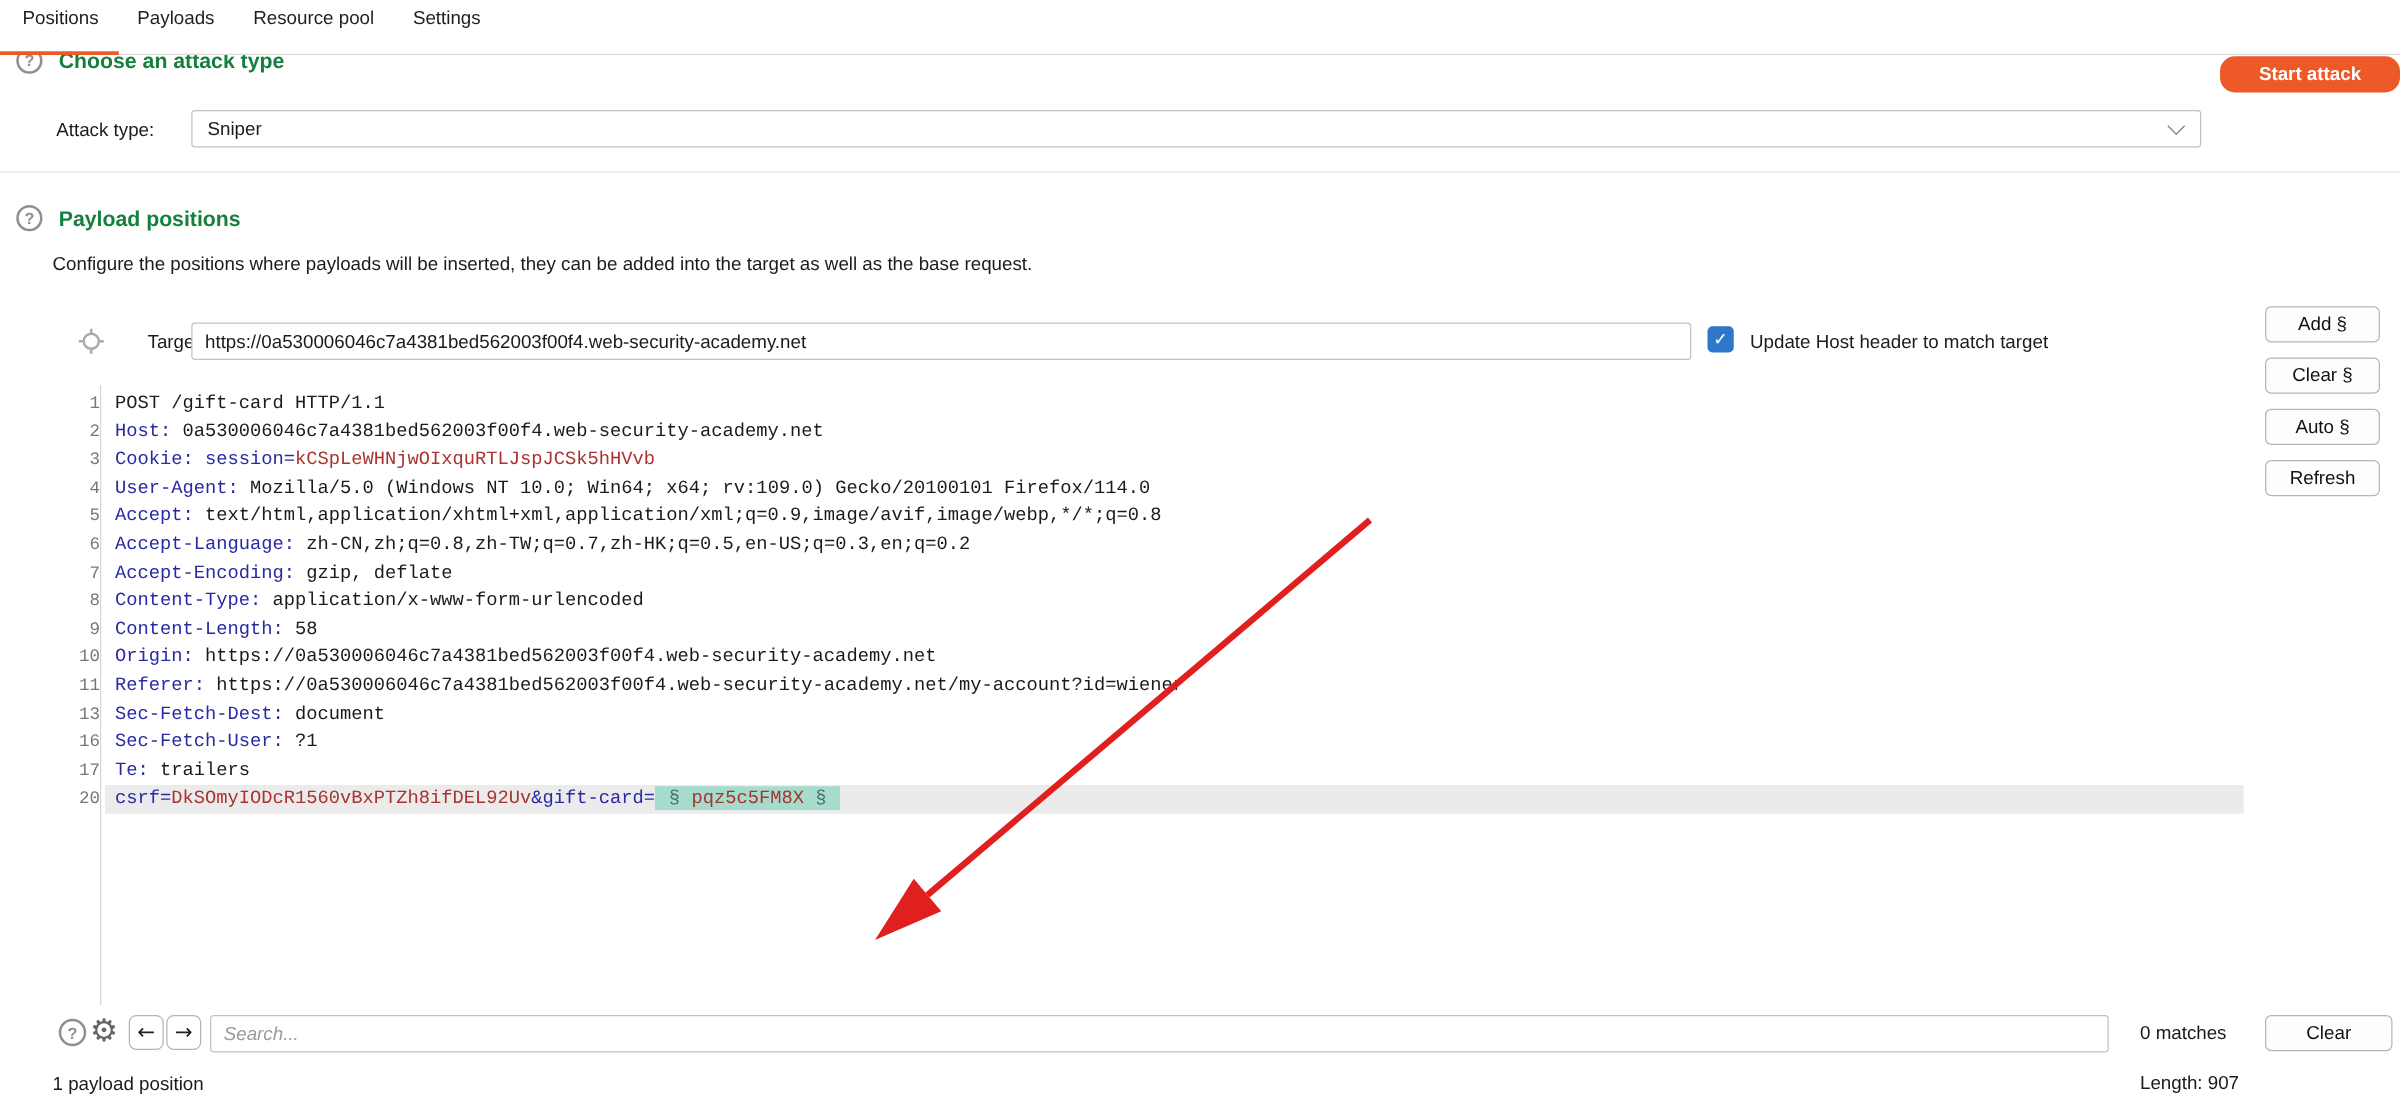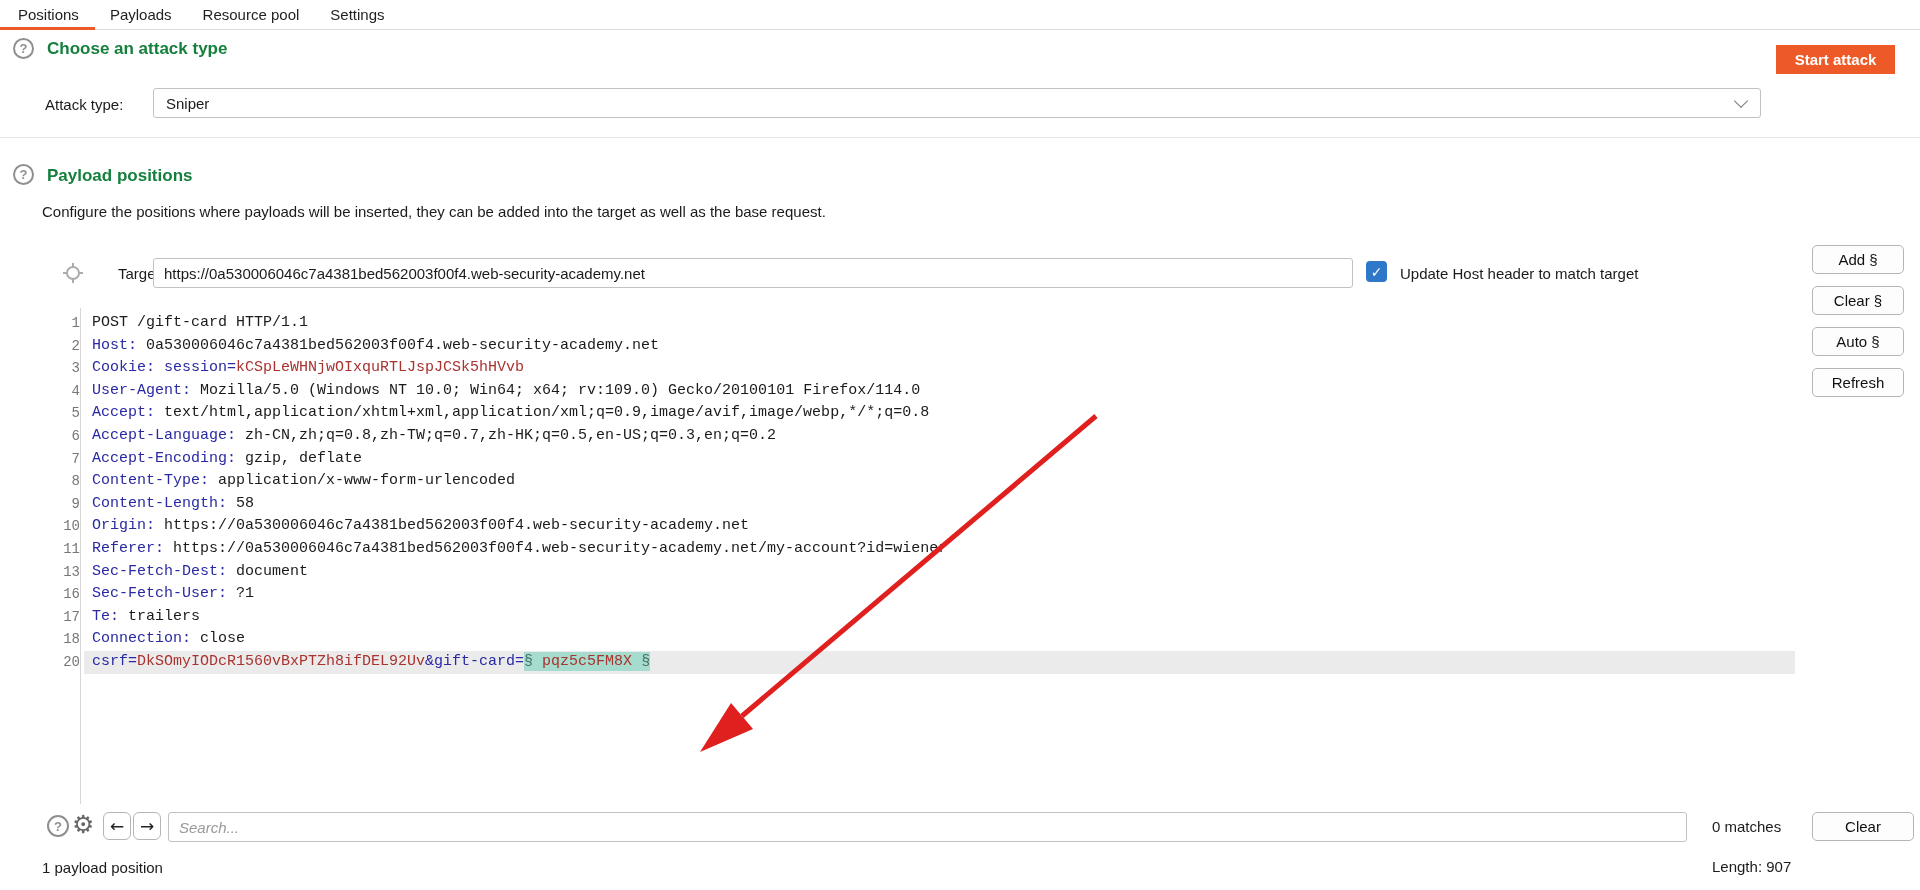--- a/index.html
+++ b/index.html
@@ -12,33 +12,33 @@
     --checkbox_blue:#2e77c9;
     --arrow_red:#e01f1f;
   }
   html,body{margin:0;padding:0;}
   body{
     width:1920px;height:890px;position:relative;overflow:hidden;
     background:#ffffff;color:#1b1b1b;
     font-family:"Liberation Sans",sans-serif;
   }
   
-  .tabbar{position:absolute;top:0;left:0;right:0;height:30px;border-bottom:1px solid #dcdcdc;
+  .tabbar{position:absolute;top:0;left:0;right:0;height:44px;border-bottom:1px solid #dcdcdc;
     display:flex;gap:31px;padding-left:18px;box-sizing:border-box;background:#fff;z-index:2}
   .tab{font-size:15px;line-height:29px;color:#1f1f1f;position:relative;cursor:default;white-space:nowrap}
   .tab.active::after{content:"";position:absolute;left:-18px;right:-16px;bottom:-1px;height:3px;background:var(--accent_orange)}
   
   .help-circle{position:absolute;width:21px;height:21px;border:2px solid #8f8f8f;border-radius:50%;
     color:#8f8f8f;font-size:13px;font-weight:bold;display:flex;align-items:center;justify-content:center;box-sizing:border-box}
   .sec-title{position:absolute;font-size:17px;font-weight:700;color:#15803d}
   .label{position:absolute;font-size:15px;color:#1b1b1b;white-space:nowrap}
   .divider{position:absolute;left:0;right:0;top:137px;height:1px;background:#e4e4e4}
   
-  #start-attack{position:absolute;left:1776px;top:45px;width:119px;height:29px;background:var(--accent_orange);
-    color:#fff;font-weight:700;font-size:15px;border:none;border-radius:0;font-family:inherit;cursor:pointer}
+  #start-attack{position:absolute;left:1776px;top:45px;width:144px;height:29px;background:var(--accent_orange);
+    color:#fff;font-weight:700;font-size:15px;border:none;border-radius:12px;font-family:inherit;cursor:pointer}
   .selectbox{position:absolute;left:153px;top:88px;width:1608px;height:30px;border:1px solid #c2c2c2;border-radius:3px;
     box-sizing:border-box;display:flex;align-items:center;padding:0 14px 0 12px;font-size:15px;background:#fff;cursor:default}
   .selectbox .val{flex:1}
   .chev{width:9px;height:9px;border-right:1.8px solid #7a7a7a;border-bottom:1.8px solid #7a7a7a;
     transform:rotate(45deg);margin-top:-4px}
   
   .txt-input{position:absolute;border:1px solid #c2c2c2;border-radius:3px;box-sizing:border-box;
     padding:0 10px;font-size:15px;font-family:"Liberation Sans",sans-serif;color:#1b1b1b;background:#fff;outline:none}
   #target-input{left:153px;top:258px;width:1200px;height:30px}
   .checkbox{position:absolute;left:1366px;top:261px;width:21px;height:21px;background:var(--checkbox_blue);
@@ -51,21 +51,21 @@
   #request-editor{position:absolute;left:60px;top:312px;width:1735px;cursor:text}
   .line{display:flex;height:22.6px;font-family:"Liberation Mono","DejaVu Sans Mono",monospace;
     font-size:15px;line-height:22.6px;white-space:pre}
   .num{flex:0 0 20px;text-align:right;color:#777;padding-right:4px;font-size:14px}
   .code{flex:1;padding-left:8px}
   .line.sel .code{background:var(--selected_line_gray)}
   .sk{color:var(--header_key_blue)}
   .sv{color:#1b1b1b}
   .sr{color:var(--value_red)}
   .ss{color:var(--section_symbol_teal)}
-  .hl{background:var(--payload_highlight_teal);padding:1px 0}
+  .hl{background:var(--payload_highlight_teal);padding:1px 11px}
   .gutter-sep{position:absolute;left:80px;top:308px;width:1px;height:496px;background:#d6d6d6}
   
   .icon-plain{position:absolute;color:#666;font-family:"DejaVu Sans",sans-serif}
   .nav-btn{position:absolute;width:28px;height:28px;border:1px solid #b5b5b5;border-radius:6px;background:#fff;
     display:flex;align-items:center;justify-content:center;font-size:17px;color:#222;cursor:pointer;
     font-family:"DejaVu Sans",sans-serif;box-sizing:border-box}
   #search-input{left:168px;top:812px;width:1519px;height:30px}
   #search-input::placeholder{color:#9a9a9a;font-style:italic}
   
   .status{position:absolute;font-size:15px;color:#1b1b1b}
@@ -125,21 +125,20 @@
     <div class="line"><span class="num">5</span><span class="code"><span class="sk">Accept:</span><span class="sv"> text/html,application/xhtml+xml,application/xml;q=0.9,image/avif,image/webp,*/*;q=0.8</span></span></div>
     <div class="line"><span class="num">6</span><span class="code"><span class="sk">Accept-Language:</span><span class="sv"> zh-CN,zh;q=0.8,zh-TW;q=0.7,zh-HK;q=0.5,en-US;q=0.3,en;q=0.2</span></span></div>
     <div class="line"><span class="num">7</span><span class="code"><span class="sk">Accept-Encoding:</span><span class="sv"> gzip, deflate</span></span></div>
     <div class="line"><span class="num">8</span><span class="code"><span class="sk">Content-Type:</span><span class="sv"> application/x-www-form-urlencoded</span></span></div>
     <div class="line"><span class="num">9</span><span class="code"><span class="sk">Content-Length:</span><span class="sv"> 58</span></span></div>
     <div class="line"><span class="num">10</span><span class="code"><span class="sk">Origin:</span><span class="sv"> https://0a530006046c7a4381bed562003f00f4.web-security-academy.net</span></span></div>
     <div class="line"><span class="num">11</span><span class="code"><span class="sk">Referer:</span><span class="sv"> https://0a530006046c7a4381bed562003f00f4.web-security-academy.net/my-account?id=wiener</span></span></div>
     <div class="line"><span class="num">13</span><span class="code"><span class="sk">Sec-Fetch-Dest:</span><span class="sv"> document</span></span></div>
     <div class="line"><span class="num">16</span><span class="code"><span class="sk">Sec-Fetch-User:</span><span class="sv"> ?1</span></span></div>
     <div class="line"><span class="num">17</span><span class="code"><span class="sk">Te:</span><span class="sv"> trailers</span></span></div>
-    <div class="line"><span class="num">18</span><span class="code"><span class="sk">Connection:</span><span class="sv"> close</span></span></div>
     <div class="line sel"><span class="num">20</span><span class="code"><span class="sk">csrf=</span><span class="sr">DkSOmyIODcR1560vBxPTZh8ifDEL92Uv</span><span class="sk">&amp;gift-card=</span><span class="hl"><span class="ss">§ </span><span class="sr">pqz5c5FM8X</span><span class="ss"> §</span></span></span></div>
   </div>
 
 <svg class="arrow" width="1920" height="890" viewBox="0 0 1920 890">
   <line x1="1096" y1="416" x2="742" y2="716" stroke="var(--arrow_red)" stroke-width="5"></line>
   <polygon points="700,752 731,703 753,729" fill="var(--arrow_red)"></polygon>
 </svg>
 
 <div class="help-circle" style="left:47px;top:815px;width:22px;height:22px">?</div>
 <div class="icon-plain" style="left:72px;top:810px;font-size:25px">⚙</div>

